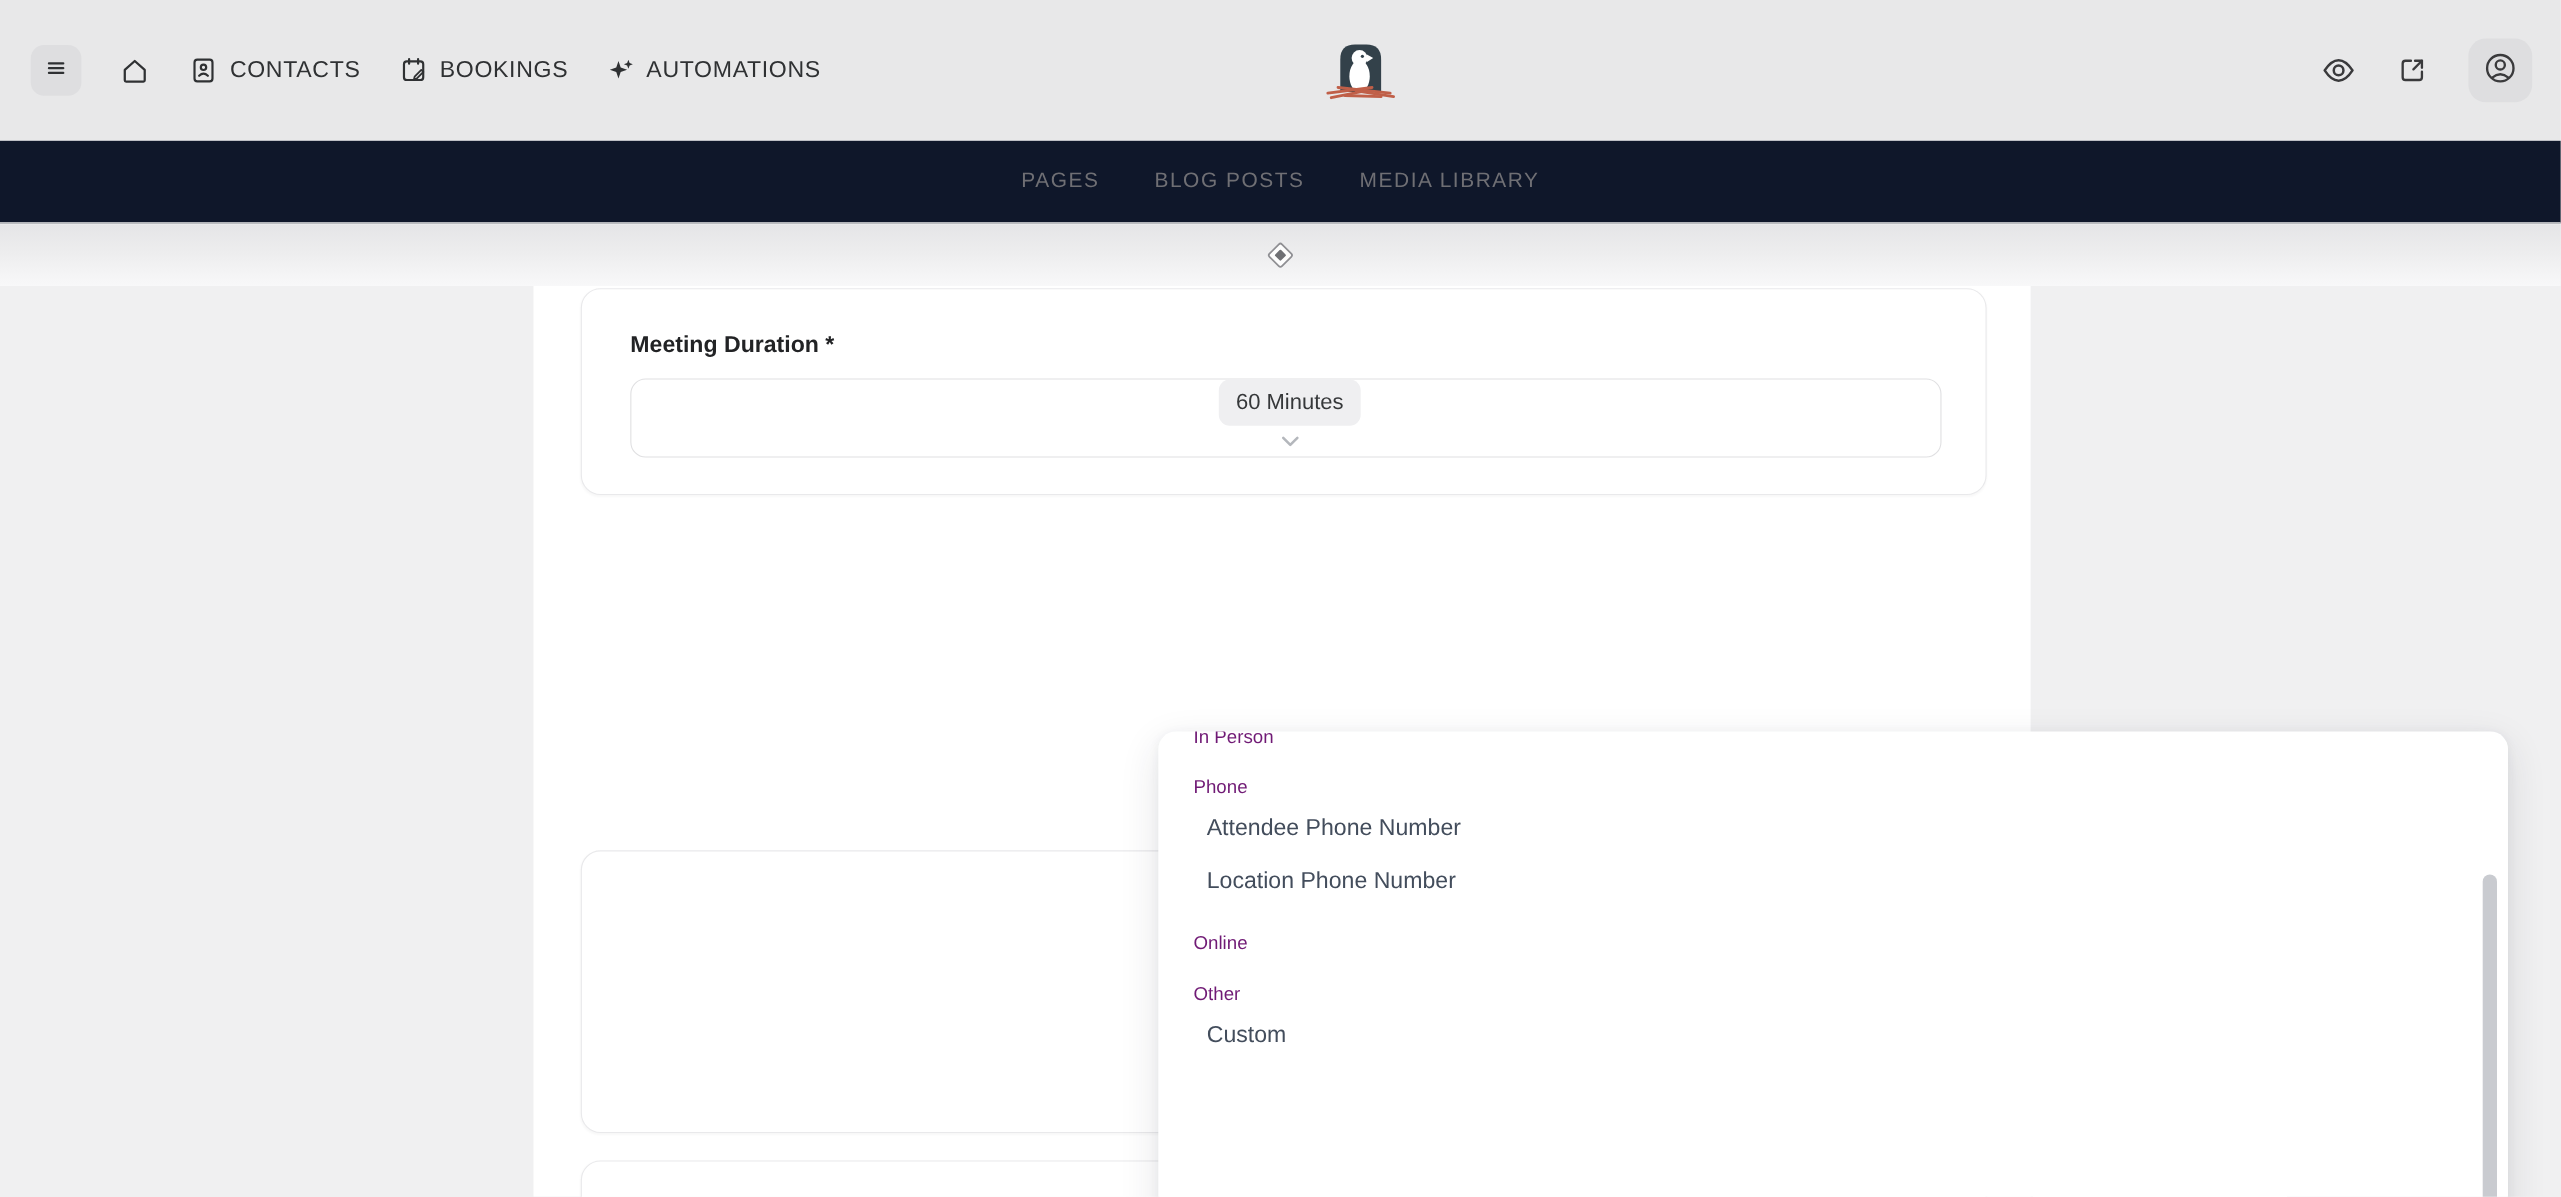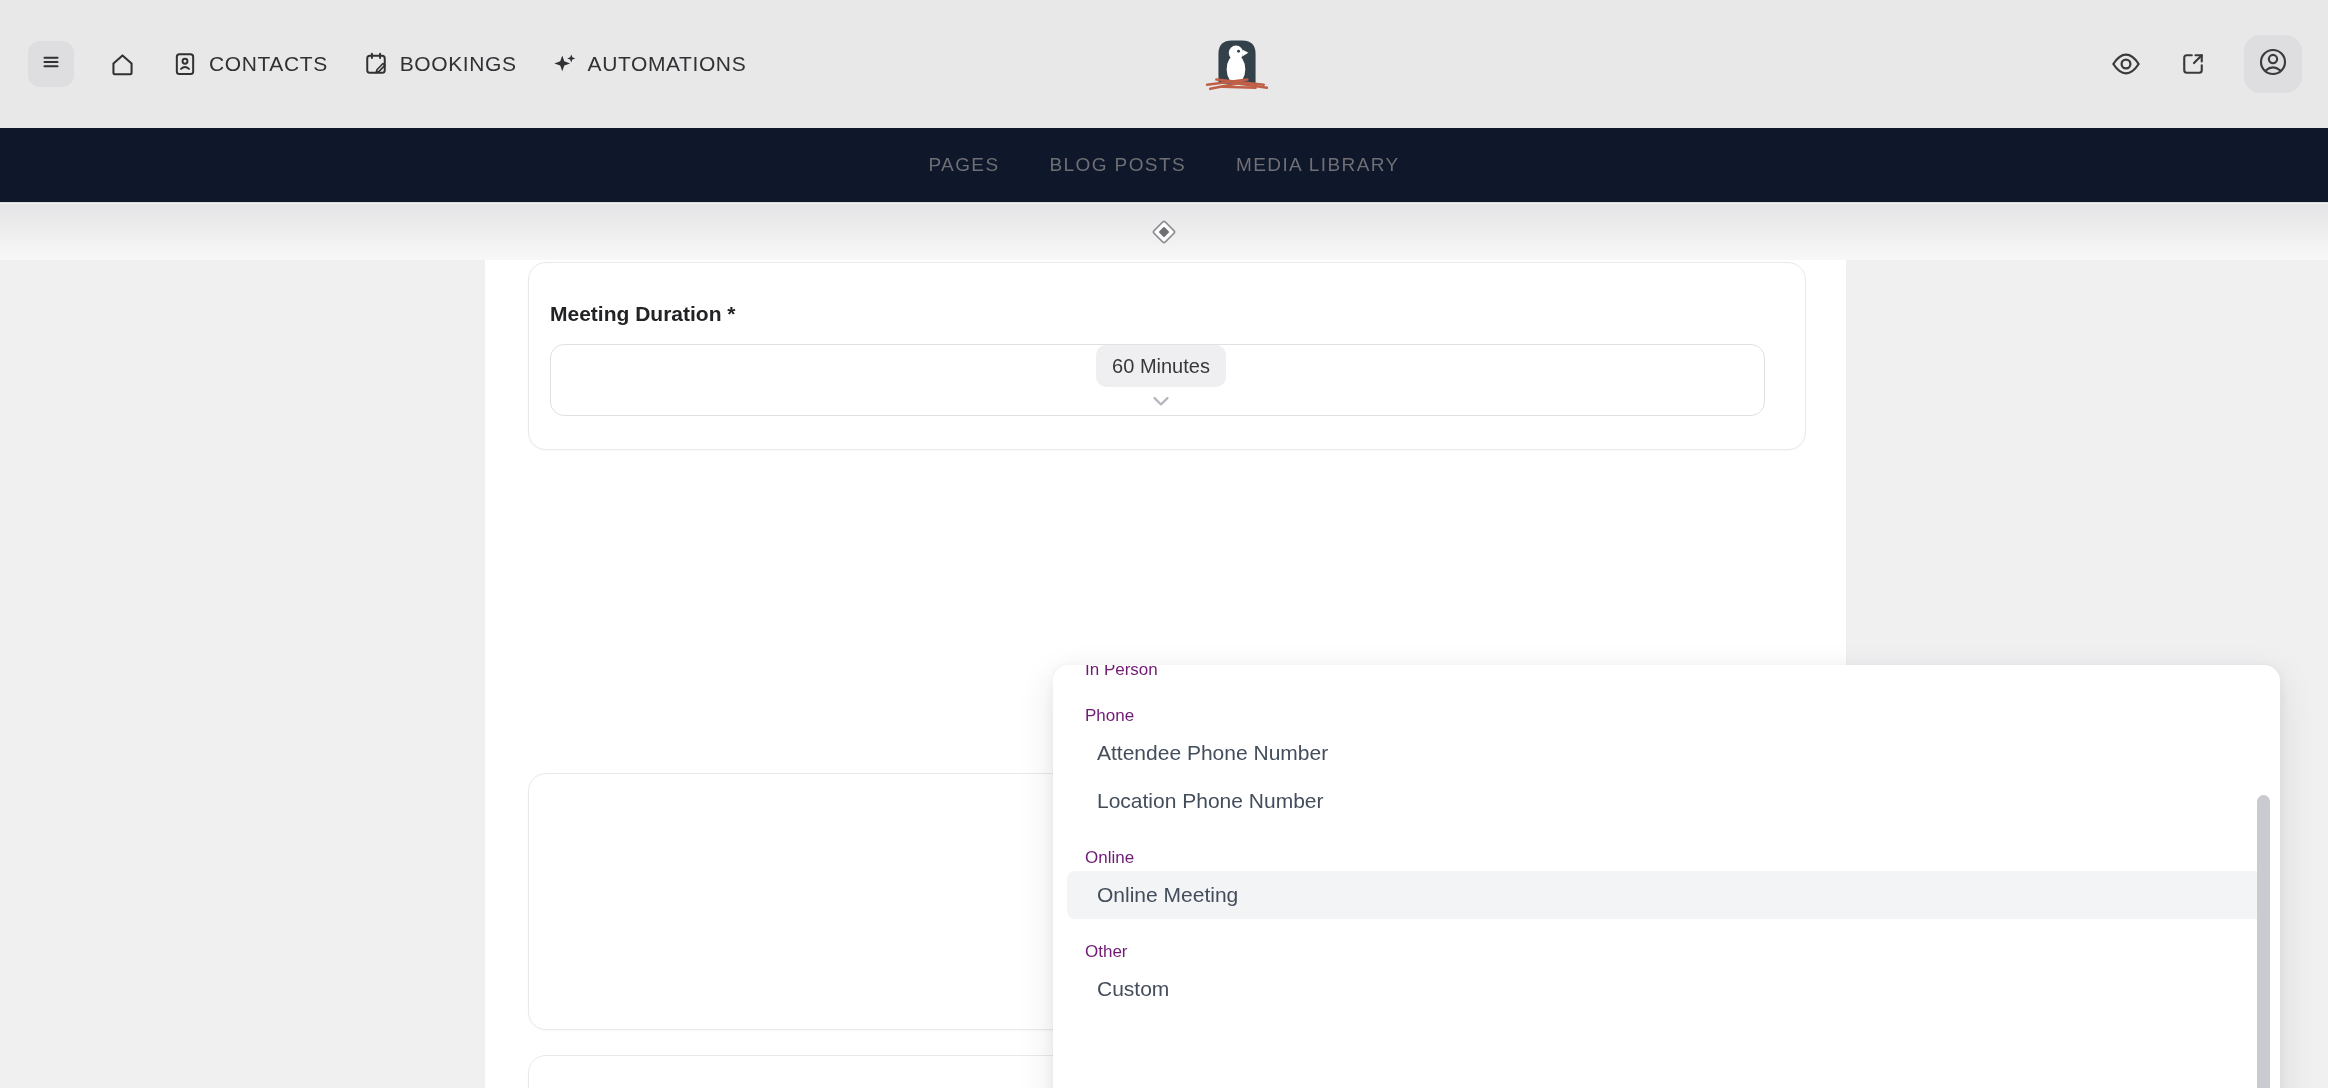--- a/index.html
+++ b/index.html
@@ -22,21 +22,21 @@
 
   
   .band { position:absolute; left:0; top:204px; width:2328px; height:56px; background:linear-gradient(180deg,#e5e5e7 0%,#ededee 45%,#f8f8f9 100%); }
   .band .diamond { position:absolute; left:1150px; top:14px; width:28px; height:28px; cursor:pointer; }
 
   
   .content { position:absolute; left:0; top:260px; width:2328px; height:828px; background:#f0f0f1; }
   .white-col { position:absolute; left:485px; top:0; width:1361px; height:828px; background:#ffffff; }
 
   .card { position:absolute; left:43px; width:1278px; background:#ffffff; border:1px solid #e9e9eb; border-radius:18px; box-shadow:0 1px 2px rgba(0,0,0,.03); }
-  .card-1 { top:2px;   height:188px; padding:38px 40px 0 21px; }
+  .card-1 { top:2px;   height:188px; padding:38px 40px 0 44px; }
   .card-2 { top:227px; height:251px; padding:46px 40px 0 39px; }
   .card-3 { top:513px; height:257px; }
   .card-4 { top:795px; height:200px; }
 
   .field-label { font-size:21px; font-weight:600; color:#222325; line-height:26px; }
   .select { margin-top:17px; height:72px; background:#fff; border:1.5px solid #e0e0e2; border-radius:14px; display:flex; align-items:center; padding:0 18px 0 25px; cursor:pointer;flex-direction:column; }
   .select.focused { border:2px solid #7babea; height:68px; margin-top:15px; }
   .pill { flex:1; height:50px; background:#efeff1; border-radius:10px; display:flex; align-items:center; padding:0 16px; font-size:20px; color:#36383a; }
   .pill.placeholder { color:#a3a3a8; }
   .chev { width:52px; display:flex; align-items:center; justify-content:center; }
@@ -180,21 +180,20 @@
     <div class="card card-4"></div>
 
     <div class="dropdown">
       <div class="group-header first">In Person</div>
 
       <div class="group-header">Phone</div>
       <div class="option">Attendee Phone Number</div>
       <div class="option">Location Phone Number</div>
 
       <div class="group-header">Online</div>
-      <div class="option highlighted">Online Meeting</div>
 
       <div class="group-header">Other</div>
       <div class="option">Custom</div>
 
       <div class="dd-scrollbar"></div>
     </div>
 
   </div>
 </div>
 

